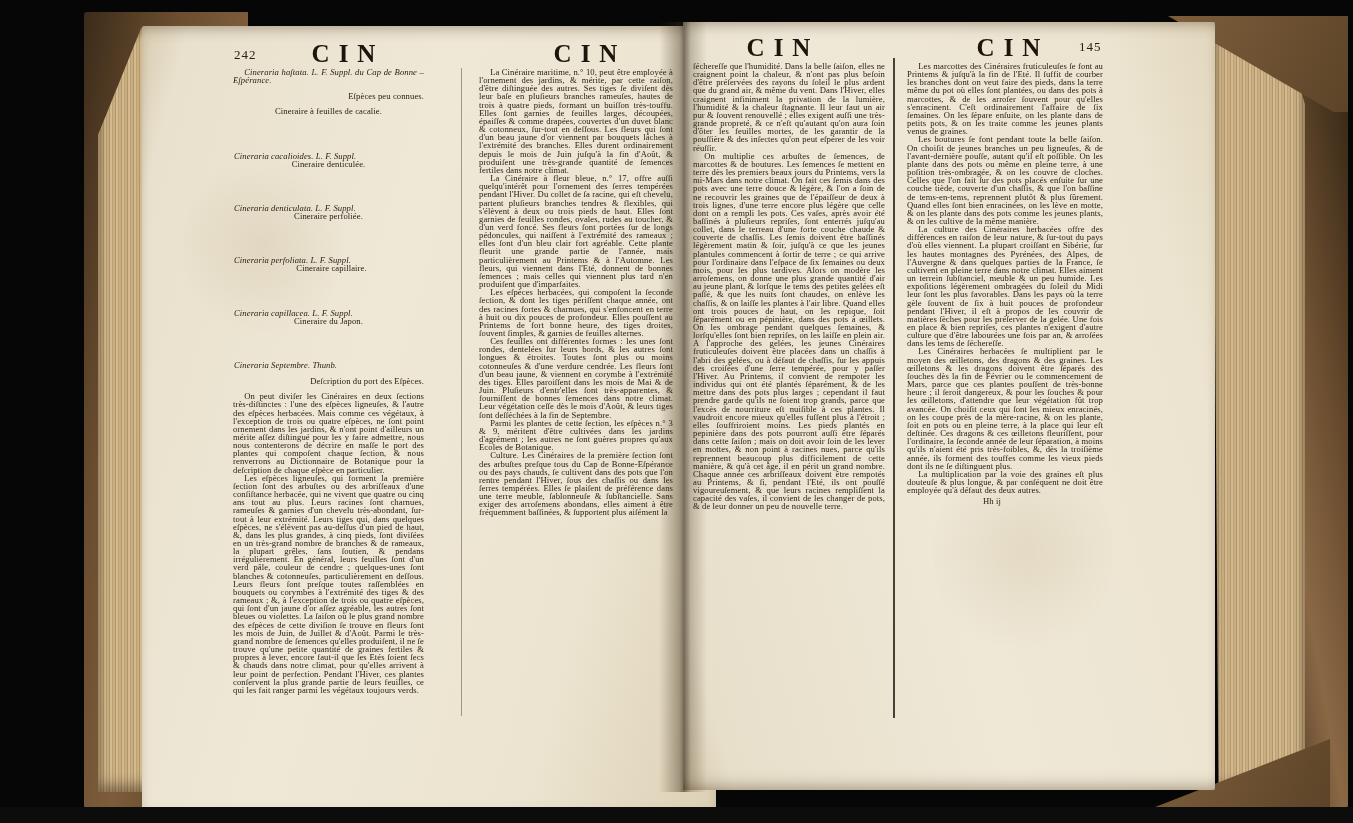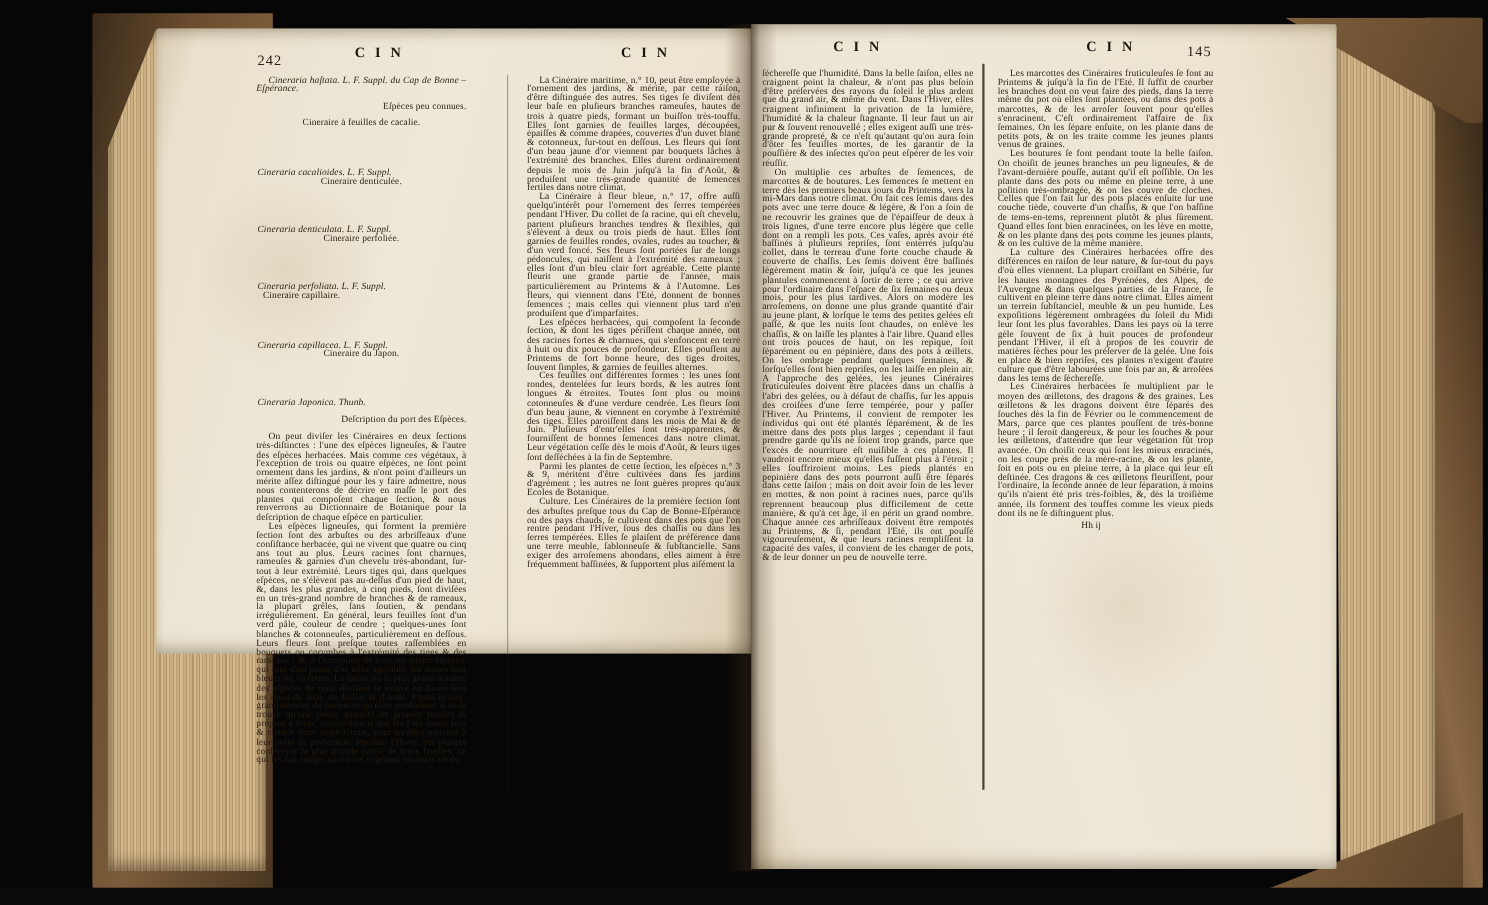--- a/index.html
+++ b/index.html
@@ -16,41 +16,41 @@
   .corner-fold.bottom{top:auto;bottom:14px;left:1150px;height:70px;
                clip-path:polygon(0 100%,100% 0,100% 100%);}
   .fore-edge{position:absolute;top:28px;height:764px;
      background:repeating-linear-gradient(90deg,#d3ba90 0 2px,#bda174 2px 3px,#c9ae82 3px 5px,#b2966a 5px 6px);
      box-shadow:inset 0 6px 10px rgba(40,25,10,.35), inset 0 -8px 12px rgba(40,25,10,.4);}
   .fore-edge.left{left:98px;width:144px;clip-path:polygon(30% 0,100% 0,100% 100%,0 100%,0 14%);}
   .fore-edge.right{left:1213px;width:92px;clip-path:polygon(0 0,78% 1%,100% 10%,100% 100%,6% 100%);}
   .page{position:absolute;background:
         linear-gradient(105deg,#d8ccb2 0%,#e9e1cd 6%,#efe8d7 40%,#ece4d0 75%,#dcd0b5 100%);
         box-shadow:inset 0 10px 14px -8px rgba(80,60,30,.45), inset 0 -12px 16px -10px rgba(80,60,30,.5);}
-  .page.lp{left:142px;top:26px;width:541px;height:568px;border-radius:2px 0 0 2px;}
+  .page.lp{left:142px;top:26px;width:541px;height:796px;border-radius:2px 0 0 2px;padding-left:33px;}
   .page.rp{left:683px;top:22px;width:532px;height:768px;border-radius:0 2px 2px 0;
         background:linear-gradient(75deg,#d6c9ad 0%,#e7dfca 7%,#efe8d7 45%,#ece4d0 85%,#e2d7bd 100%);}
   .gutter{position:absolute;left:659px;top:22px;width:48px;height:770px;
         background:linear-gradient(90deg,rgba(60,44,22,0) 0%,rgba(60,44,22,.38) 42%,rgba(35,24,10,.55) 52%,rgba(60,44,22,.25) 66%,rgba(60,44,22,0) 100%);}
   .floor{position:absolute;left:0;bottom:0;width:100%;height:16px;background:#0c0c0c;}
   
   .pagenum{position:absolute;font-size:13px;letter-spacing:1px;color:#2a2013;}
-  .head{position:absolute;transform:translateX(-50%);font-size:13px;font-weight:600;
+  .head{position:absolute;transform:translateX(-50%);font-size:25px;font-weight:600;
         letter-spacing:9px;color:#1d150b;}
   .col{position:absolute;overflow:hidden;color:#241a10;font-size:8.6px;line-height:8.15px;
        letter-spacing:.1px;}
   .rule{position:absolute;background:rgba(42,32,16,.4);width:1px;}
   .rule.strong{background:rgba(25,18,8,.78);width:2px;}
   .blk{margin:0;}
   .para{text-indent:1.3em;text-align:justify;}
   .cont{text-align:justify;}
   .entry{font-style:italic;text-indent:1.3em;text-align:justify;}
   .heading{text-align:right;margin:8px 0 7px;}
   .sp-c{text-align:center;font-family:Liberation Serif, serif;}
-  .sp-l{margin-left:6px;}
+  .sp-l{margin-left:6px;text-align:center;}
   .sp-i{font-style:italic;margin-left:1px;margin-top:36px;}
   .signature{text-align:center;padding-right:26px;margin-top:3px;}
   .stain{position:absolute;border-radius:50%;pointer-events:none;
          background:radial-gradient(circle,rgba(130,95,40,.10),rgba(130,95,40,0) 70%);}
 </style>
 </head>
 <body>
 
 <div class="photo">
 
@@ -72,21 +72,21 @@
         <div class="blk heading">Eſpèces peu connues.</div>
         <div class="blk sp-c">Cineraire à feuilles de cacalie.</div>
         <div class="blk sp-i">Cineraria cacalioides. L. F. Suppl.</div>
         <div class="blk sp-c">Cineraire denticulée.</div>
         <div class="blk sp-i">Cineraria denticulata. L. F. Suppl.</div>
         <div class="blk sp-c">Cineraire perfoliée.</div>
         <div class="blk sp-i">Cineraria perfoliata. L. F. Suppl.</div>
         <div class="blk sp-l">Cineraire capillaire.</div>
         <div class="blk sp-i">Cineraria capillacea. L. F. Suppl.</div>
         <div class="blk sp-c">Cineraire du Japon.</div>
-        <div class="blk sp-i">Cineraria Japonica. Thunb.</div>
+        <div class="blk sp-i">Cineraria Septembre. Thunb.</div>
         <div class="blk heading">Deſcription du port des Eſpèces.</div>
         <div class="blk para">On peut diviſer les Cinéraires en deux ſections très-diſtinctes : l'une des eſpèces ligneuſes, &amp; l'autre des eſpèces herbacées. Mais comme ces végétaux, à l'exception de trois ou quatre eſpèces, ne ſont point ornement dans les jardins, &amp; n'ont point d'ailleurs un mérite aſſez diſtingué pour les y faire admettre, nous nous contenterons de décrire en maſſe le port des plantes qui compoſent chaque ſection, &amp; nous renverrons au Dictionnaire de Botanique pour la deſcription de chaque eſpèce en particulier.</div>
         <div class="blk para">Les eſpèces ligneuſes, qui forment la première ſection ſont des arbuſtes ou des arbriſſeaux d'une conſiſtance herbacée, qui ne vivent que quatre ou cinq ans tout au plus. Leurs racines ſont charnues, rameuſes &amp; garnies d'un chevelu très-abondant, ſur-tout à leur extrémité. Leurs tiges qui, dans quelques eſpèces, ne s'élèvent pas au-deſſus d'un pied de haut, &amp;, dans les plus grandes, à cinq pieds, ſont diviſées en un très-grand nombre de branches &amp; de rameaux, la plupart grêles, ſans ſoutien, &amp; pendans irrégulièrement. En général, leurs feuilles ſont d'un verd pâle, couleur de cendre ; quelques-unes ſont blanches &amp; cotonneuſes, particulièrement en deſſous. Leurs fleurs ſont preſque toutes raſſemblées en bouquets ou corymbes à l'extrémité des tiges &amp; des rameaux ; &amp;, à l'exception de trois ou quatre eſpèces, qui ſont d'un jaune d'or aſſez agréable, les autres ſont bleues ou violettes. La ſaiſon où le plus grand nombre des eſpèces de cette diviſion ſe trouve en fleurs ſont les mois de Juin, de Juillet &amp; d'Août. Parmi le très-grand nombre de ſemences qu'elles produiſent, il ne ſe trouve qu'une petite quantité de graines fertiles &amp; propres à lever, encore faut-il que les Etés ſoient ſecs &amp; chauds dans notre climat, pour qu'elles arrivent à leur point de perfection. Pendant l'Hiver, ces plantes conſervent la plus grande partie de leurs feuilles, ce qui les fait ranger parmi les végétaux toujours verds.</div>
       </div>
     <div class="col" style="left:337px;top:42px;width:194px;height:652px;">
         <div class="blk para">La Cinéraire maritime, n.° 10, peut être employée à l'ornement des jardins, &amp; mérite, par cette raiſon, d'être diſtinguée des autres. Ses tiges ſe diviſent dès leur baſe en pluſieurs branches rameuſes, hautes de trois à quatre pieds, formant un buiſſon très-touffu. Elles ſont garnies de feuilles larges, découpées, épaiſſes &amp; comme drapées, couvertes d'un duvet blanc &amp; cotonneux, ſur-tout en deſſous. Les fleurs qui ſont d'un beau jaune d'or viennent par bouquets lâches à l'extrémité des branches. Elles durent ordinairement depuis le mois de Juin juſqu'à la fin d'Août, &amp; produiſent une très-grande quantité de ſemences fertiles dans notre climat.</div>
         <div class="blk para">La Cinéraire à fleur bleue, n.° 17, offre auſſi quelqu'intérêt pour l'ornement des ſerres tempérées pendant l'Hiver. Du collet de ſa racine, qui eſt chevelu, partent pluſieurs branches tendres &amp; flexibles, qui s'élèvent à deux ou trois pieds de haut. Elles ſont garnies de feuilles rondes, ovales, rudes au toucher, &amp; d'un verd foncé. Ses fleurs ſont portées ſur de longs pédoncules, qui naiſſent à l'extrémité des rameaux ; elles ſont d'un bleu clair fort agréable. Cette plante fleurit une grande partie de l'année, mais particulièrement au Printems &amp; à l'Automne. Les fleurs, qui viennent dans l'Eté, donnent de bonnes ſemences ; mais celles qui viennent plus tard n'en produiſent que d'imparfaites.</div>
         <div class="blk para">Les eſpèces herbacées, qui compoſent la ſeconde ſection, &amp; dont les tiges périſſent chaque année, ont des racines fortes &amp; charnues, qui s'enfoncent en terre à huit ou dix pouces de profondeur. Elles pouſſent au Printems de fort bonne heure, des tiges droites, ſouvent ſimples, &amp; garnies de feuilles alternes.</div>
         <div class="blk para">Ces feuilles ont différentes formes : les unes ſont rondes, dentelées ſur leurs bords, &amp; les autres ſont longues &amp; étroites. Toutes ſont plus ou moins cotonneuſes &amp; d'une verdure cendrée. Les fleurs ſont d'un beau jaune, &amp; viennent en corymbe à l'extrémité des tiges. Elles paroiſſent dans les mois de Mai &amp; de Juin. Pluſieurs d'entr'elles ſont très-apparentes, &amp; fourniſſent de bonnes ſemences dans notre climat. Leur végétation ceſſe dès le mois d'Août, &amp; leurs tiges ſont deſſéchées à la fin de Septembre.</div>
         <div class="blk para">Parmi les plantes de cette ſection, les eſpèces n.° 3 &amp; 9, méritent d'être cultivées dans les jardins d'agrément ; les autres ne ſont guères propres qu'aux Ecoles de Botanique.</div>
@@ -102,19 +102,20 @@
     <div class="rule strong" style="left:210px;top:36px;height:660px;"></div>
     <div class="col" style="left:10px;top:40px;width:192px;height:660px;">
         <div class="blk cont">ſéchereſſe que l'humidité. Dans la belle ſaiſon, elles ne craignent point la chaleur, &amp; n'ont pas plus beſoin d'être préſervées des rayons du ſoleil le plus ardent que du grand air, &amp; même du vent. Dans l'Hiver, elles craignent infiniment la privation de la lumière, l'humidité &amp; la chaleur ſtagnante. Il leur faut un air pur &amp; ſouvent renouvellé ; elles exigent auſſi une très-grande propreté, &amp; ce n'eſt qu'autant qu'on aura ſoin d'ôter les feuilles mortes, de les garantir de la pouſſière &amp; des inſectes qu'on peut eſpérer de les voir réuſſir.</div>
         <div class="blk para">On multiplie ces arbuſtes de ſemences, de marcottes &amp; de boutures. Les ſemences ſe mettent en terre dès les premiers beaux jours du Printems, vers la mi-Mars dans notre climat. On fait ces ſemis dans des pots avec une terre douce &amp; légère, &amp; l'on a ſoin de ne recouvrir les graines que de l'épaiſſeur de deux à trois lignes, d'une terre encore plus légère que celle dont on a rempli les pots. Ces vaſes, après avoir été baſſinés à pluſieurs repriſes, ſont enterrés juſqu'au collet, dans le terreau d'une forte couche chaude &amp; couverte de chaſſis. Les ſemis doivent être baſſinés légèrement matin &amp; ſoir, juſqu'à ce que les jeunes plantules commencent à ſortir de terre ; ce qui arrive pour l'ordinaire dans l'eſpace de ſix ſemaines ou deux mois, pour les plus tardives. Alors on modère les arroſemens, on donne une plus grande quantité d'air au jeune plant, &amp; lorſque le tems des petites gelées eſt paſſé, &amp; que les nuits ſont chaudes, on enlève les chaſſis, &amp; on laiſſe les plantes à l'air libre. Quand elles ont trois pouces de haut, on les repique, ſoit ſéparément ou en pépinière, dans des pots à œillets. On les ombrage pendant quelques ſemaines, &amp; lorſqu'elles ſont bien repriſes, on les laiſſe en plein air. A l'approche des gelées, les jeunes Cinéraires fruticuleuſes doivent être placées dans un chaſſis à l'abri des gelées, ou à défaut de chaſſis, ſur les appuis des croiſées d'une ſerre tempérée, pour y paſſer l'Hiver. Au Printems, il convient de rempoter les individus qui ont été plantés ſéparément, &amp; de les mettre dans des pots plus larges ; cependant il faut prendre garde qu'ils ne ſoient trop grands, parce que l'excès de nourriture eſt nuiſible à ces plantes. Il vaudroit encore mieux qu'elles fuſſent plus à l'étroit ; elles ſouffriroient moins. Les pieds plantés en pepinière dans des pots pourront auſſi être ſéparés dans cette ſaiſon ; mais on doit avoir ſoin de les lever en mottes, &amp; non point à racines nues, parce qu'ils reprennent beaucoup plus difficilement de cette manière, &amp; qu'à cet âge, il en périt un grand nombre. Chaque année ces arbriſſeaux doivent être rempotés au Printems, &amp; ſi, pendant l'Eté, ils ont pouſſé vigoureuſement, &amp; que leurs racines rempliſſent la capacité des vaſes, il convient de les changer de pots, &amp; de leur donner un peu de nouvelle terre.</div>
       </div>
     <div class="col" style="left:224px;top:40px;width:196px;height:660px;">
         <div class="blk para">Les marcottes des Cinéraires fruticuleuſes ſe font au Printems &amp; juſqu'à la fin de l'Eté. Il ſuffit de courber les branches dont on veut faire des pieds, dans la terre même du pot où elles ſont plantées, ou dans des pots à marcottes, &amp; de les arroſer ſouvent pour qu'elles s'enracinent. C'eſt ordinairement l'affaire de ſix ſemaines. On les ſépare enſuite, on les plante dans de petits pots, &amp; on les traite comme les jeunes plants venus de graines.</div>
         <div class="blk para">Les boutures ſe font pendant toute la belle ſaiſon. On choiſit de jeunes branches un peu ligneuſes, &amp; de l'avant-dernière pouſſe, autant qu'il eſt poſſible. On les plante dans des pots ou même en pleine terre, à une poſition très-ombragée, &amp; on les couvre de cloches. Celles que l'on fait ſur des pots placés enſuite ſur une couche tiède, couverte d'un chaſſis, &amp; que l'on baſſine de tems-en-tems, reprennent plutôt &amp; plus ſûrement. Quand elles ſont bien enracinées, on les lève en motte, &amp; on les plante dans des pots comme les jeunes plants, &amp; on les cultive de la même manière.</div>
         <div class="blk para">La culture des Cinéraires herbacées offre des différences en raiſon de leur nature, &amp; ſur-tout du pays d'où elles viennent. La plupart croiſſant en Sibérie, ſur les hautes montagnes des Pyrénées, des Alpes, de l'Auvergne &amp; dans quelques parties de la France, ſe cultivent en pleine terre dans notre climat. Elles aiment un terrein ſubſtanciel, meuble &amp; un peu humide. Les expoſitions légèrement ombragées du ſoleil du Midi leur ſont les plus favorables. Dans les pays où la terre gèle ſouvent de ſix à huit pouces de profondeur pendant l'Hiver, il eſt à propos de les couvrir de matières ſèches pour les préſerver de la gelée. Une fois en place &amp; bien repriſes, ces plantes n'exigent d'autre culture que d'être labourées une fois par an, &amp; arroſées dans les tems de ſéchereſſe.</div>
         <div class="blk para">Les Cinéraires herbacées ſe multiplient par le moyen des œilletons, des dragons &amp; des graines. Les œilletons &amp; les dragons doivent être ſéparés des ſouches dès la fin de Février ou le commencement de Mars, parce que ces plantes pouſſent de très-bonne heure ; il ſeroit dangereux, &amp; pour les ſouches &amp; pour les œilletons, d'attendre que leur végétation fût trop avancée. On choiſit ceux qui ſont les mieux enracinés, on les coupe près de la mère-racine, &amp; on les plante, ſoit en pots ou en pleine terre, à la place qui leur eſt deſtinée. Ces dragons &amp; ces œilletons fleuriſſent, pour l'ordinaire, la ſeconde année de leur ſéparation, à moins qu'ils n'aient été pris très-foibles, &amp;, dès la troiſième année, ils forment des touffes comme les vieux pieds dont ils ne ſe diſtinguent plus.</div>
+        <div class="blk para">La multiplication par la voie des graines eſt plus douteuſe &amp; plus longue, &amp; par conſéquent ne doit être employée qu'à défaut des deux autres.</div>
         <div class="blk signature">Hh ij</div>
       </div>
   </div>
 
   <div class="gutter"></div>
   <div class="floor"></div>
 </div>
 
 </body></html>

